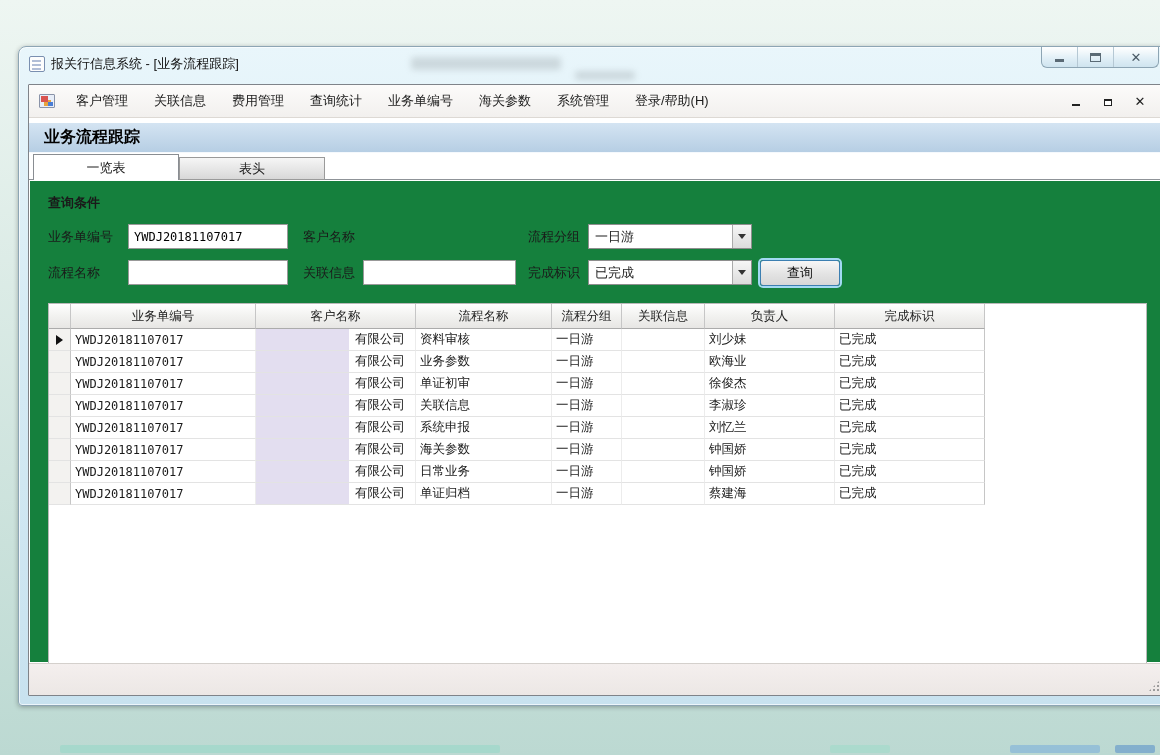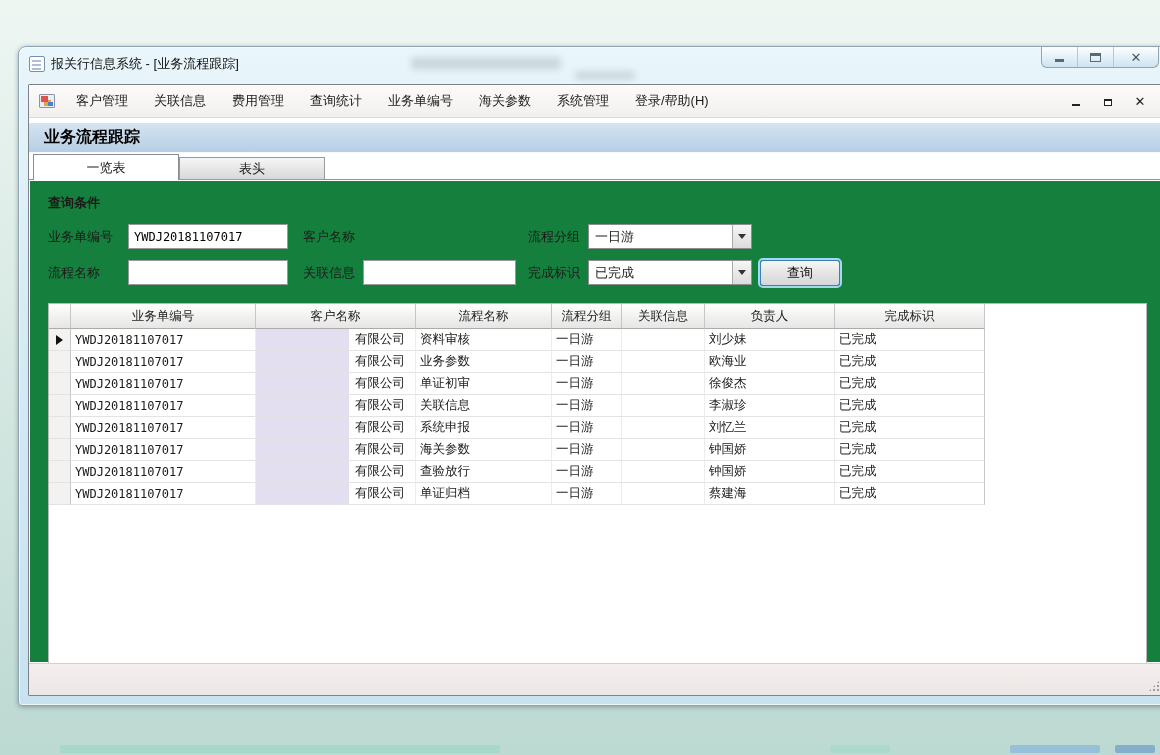--- a/index.html
+++ b/index.html
@@ -345,21 +345,21 @@
               <div class="gr-cell c6">钟国娇</div>
               <div class="gr-cell c7">已完成</div>
             </div>
             <div class="grid-row">
               <div class="gr-cell sel c0"></div>
               <div class="gr-cell c1 mono">YWDJ20181107017</div>
               <div class="gr-cell c2">
                 <span class="redact-strip"></span>
                 <span class="cust-text">有限公司</span>
               </div>
-              <div class="gr-cell c3">查验放行</div>
+              <div class="gr-cell c3">日常业务</div>
               <div class="gr-cell c4">一日游</div>
               <div class="gr-cell c5"></div>
               <div class="gr-cell c6">钟国娇</div>
               <div class="gr-cell c7">已完成</div>
             </div>
             <div class="grid-row">
               <div class="gr-cell sel c0"></div>
               <div class="gr-cell c1 mono">YWDJ20181107017</div>
               <div class="gr-cell c2">
                 <span class="redact-strip"></span>

